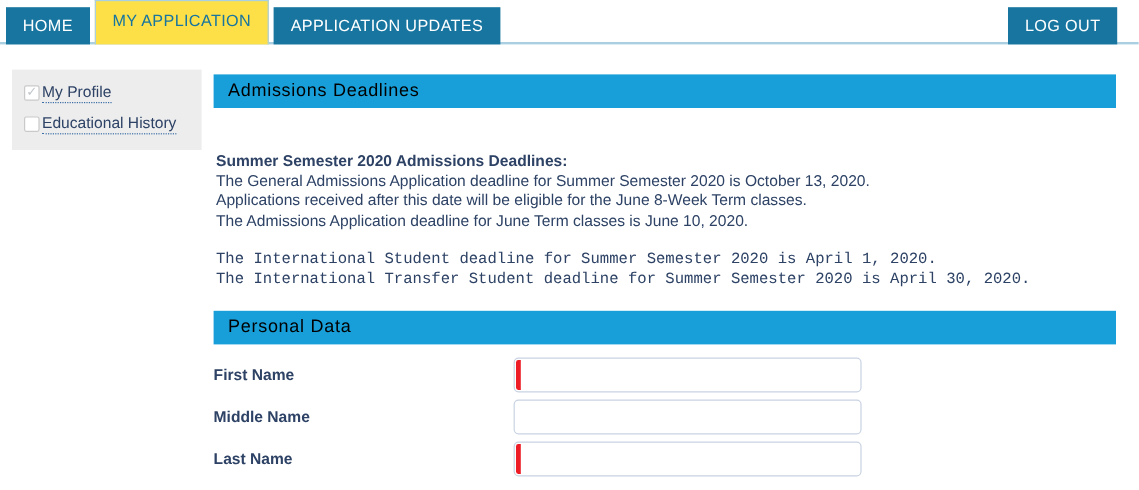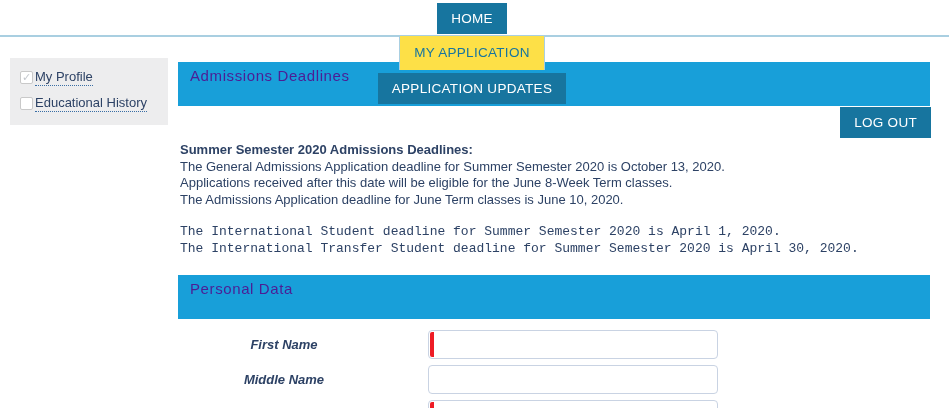--- a/index.html
+++ b/index.html
@@ -5,22 +5,21 @@
   * { margin: 0; padding: 0; box-sizing: border-box; }
   html, body { width: 949px; height: 408px; background: #ffffff; overflow: hidden; }
   body { font-family: "Liberation Sans", sans-serif; color: #2d4265; }
 
   
   .nav {
     position: relative;
     height: 37px;
     padding: 0 6px 0 5px;
     display: flex;
-    align-items: center;
-    flex-direction: column;
+    align-items: flex-end;
   }
   .nav::after {
     content: "";
     position: absolute;
     left: 0; right: 0;
     top: 35px;
     height: 2px;
     background: #a9cfe1;
   }
   .tab {
@@ -94,26 +93,26 @@
   }
 
   
   .main {
     flex: 1;
     margin-left: 10px;
     margin-top: 25px;
   }
   .section-header {
     background: #189fd9;
-    color: #4c1d95;
+    color: #000000;
     font-size: 15px;
     font-weight: 400;
     letter-spacing: 0.6px;
     padding: 6px 12px 12px 12px;
-    height: 44px;
+    height: 28px;
     line-height: 15px;
   }
   .deadlines {
     margin: 36px 0 0 2px;
     font-size: 13px;
     line-height: 16.5px;
     color: #2d4265;
   }
   .deadlines .heading { font-weight: 700; }
   .para2 { margin-top: 16px; font-family: Liberation Mono, monospace; }
@@ -122,27 +121,26 @@
   
   .form { margin-top: 11px; }
   .form-row {
     display: flex;
     align-items: center;
     margin-bottom: 6px;
     height: 29px;
   }
   .form-label {
     width: 212px;
-    text-align: center;
+    text-align: left;
     font-size: 13px;
     font-weight: 700;
     color: #2d4265;
     margin-right: 38px;
     flex-shrink: 0;
-    font-style: italic;
   }
   .input-wrap {
     position: relative;
     width: 290px;
     height: 29px;
     background: #ffffff;
     border: 1px solid #c9d3e3;
     border-radius: 4px;
   }
   .req-bar {

